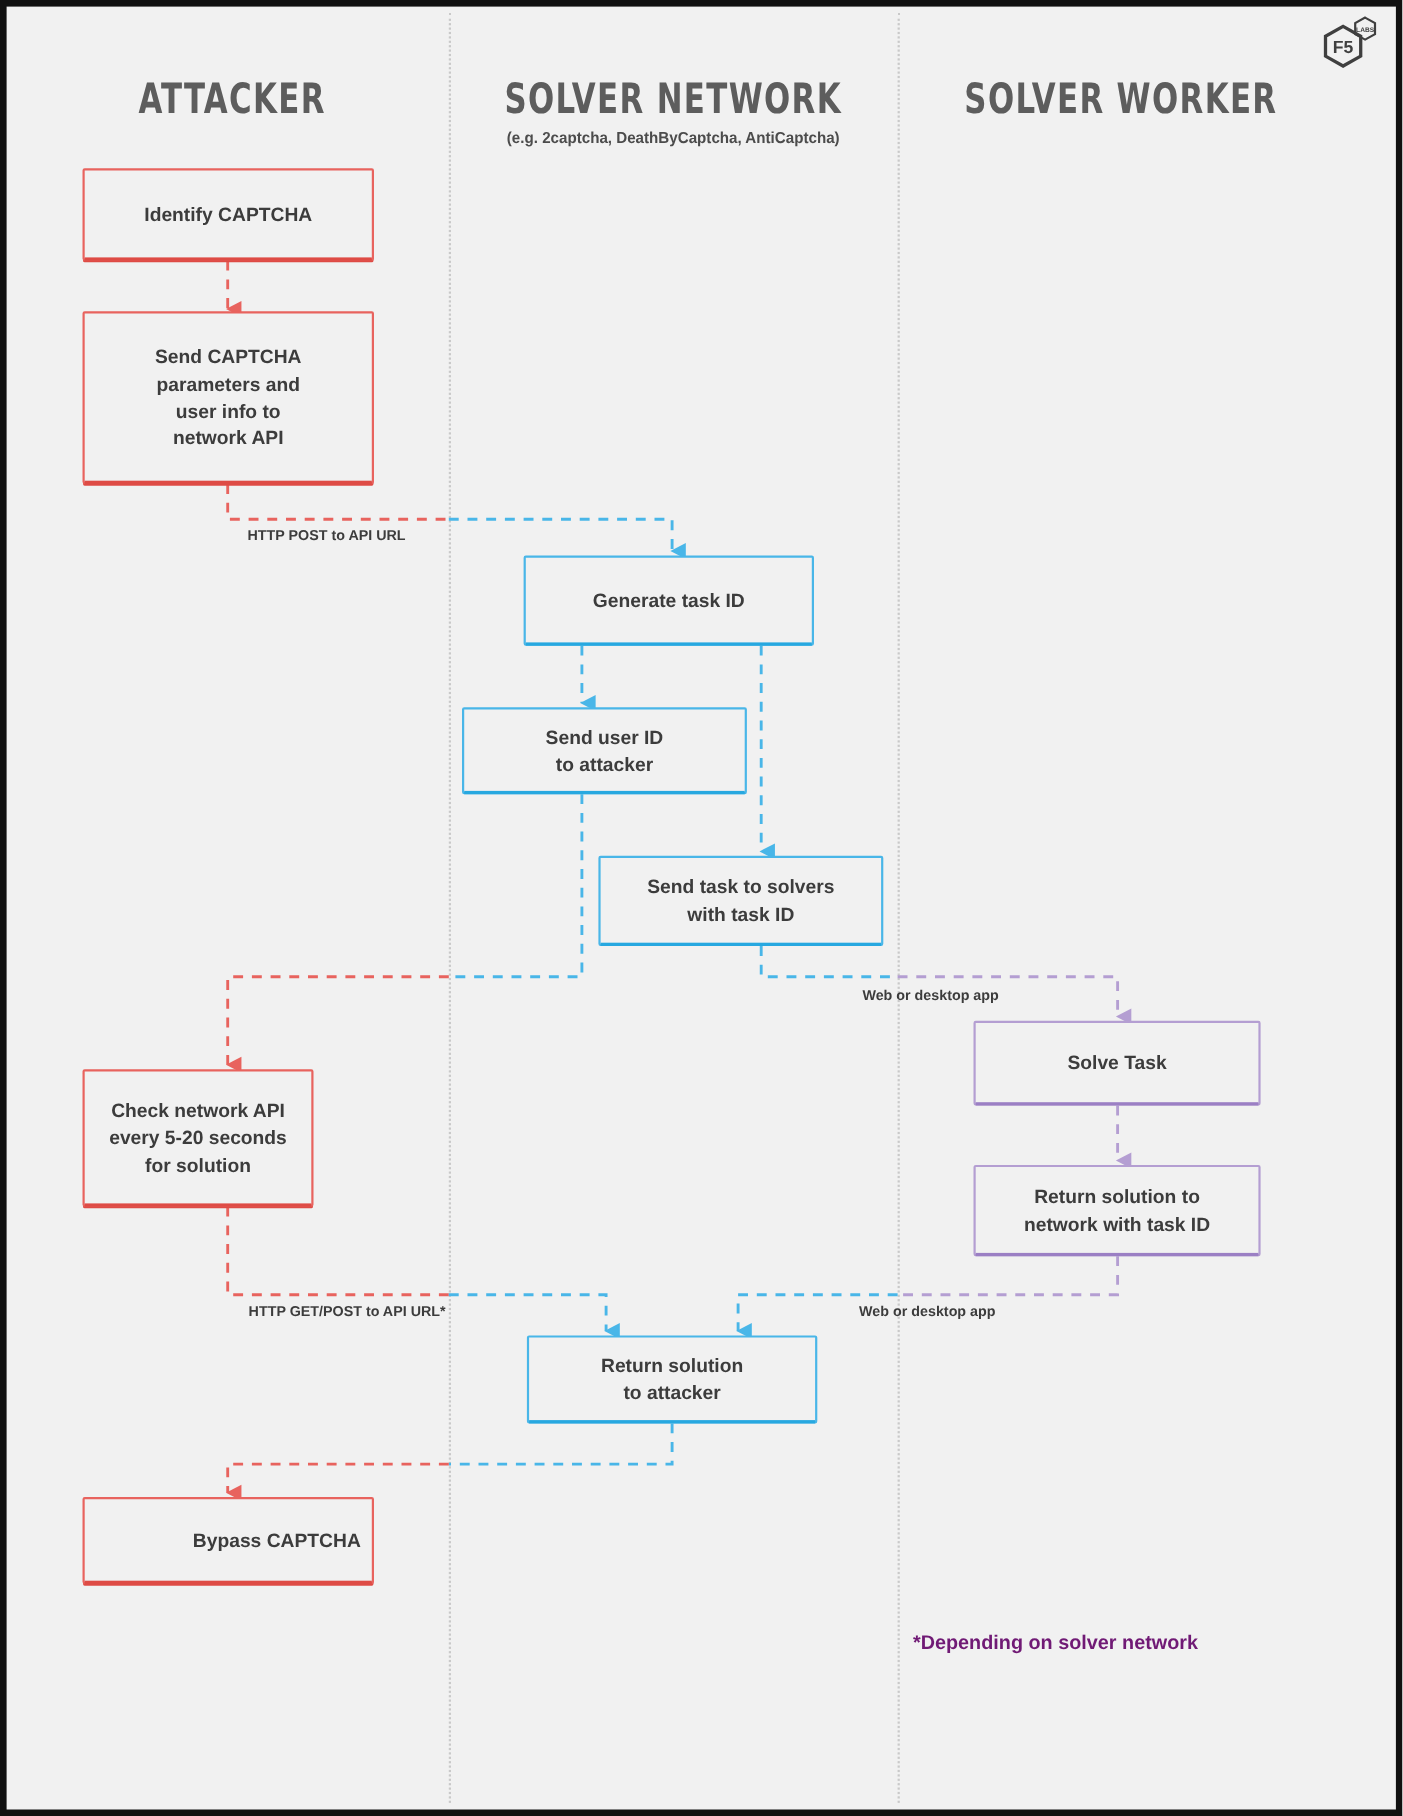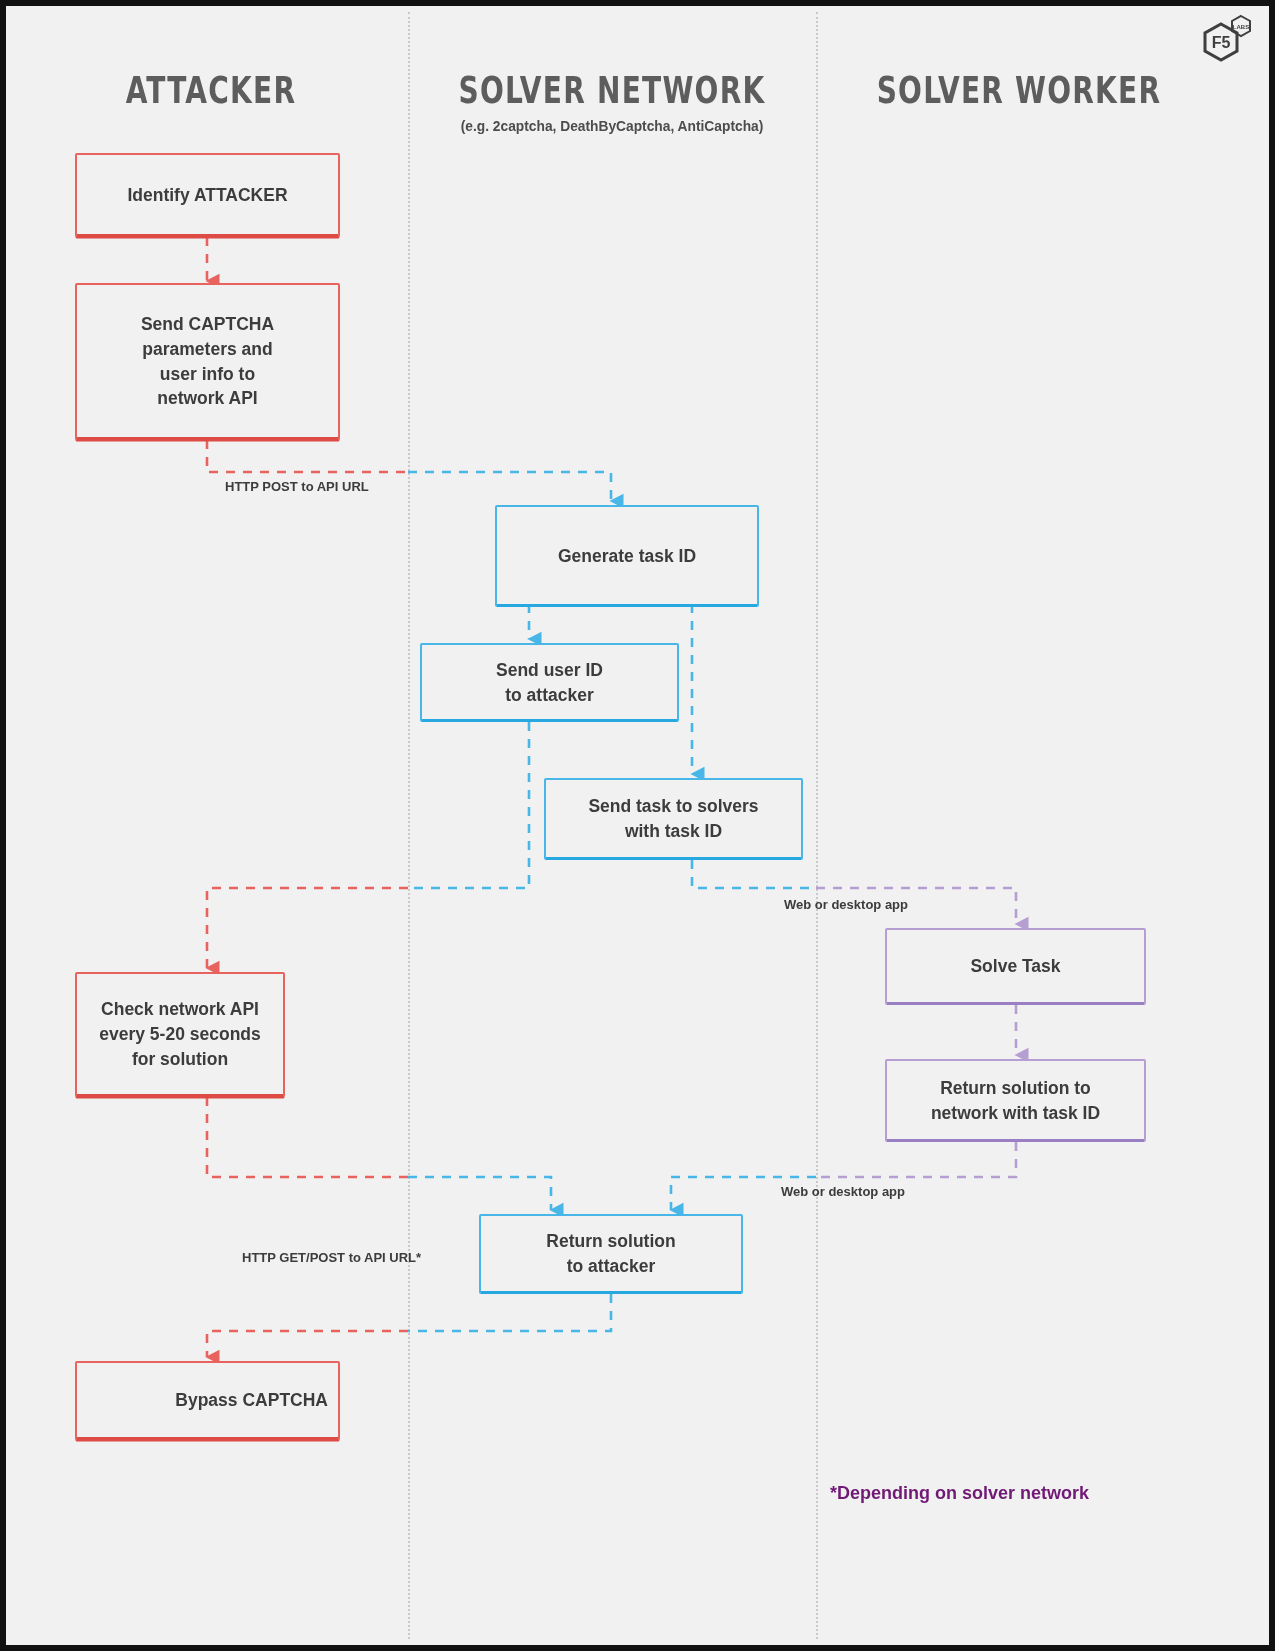--- a/index.html
+++ b/index.html
@@ -191,31 +191,31 @@
 
       <path d="M201,1091 L201,1171 L402,1171" stroke="#e8635e"></path>
       <path d="M402,1171 L545,1171 L545,1204" stroke="#49b6e8" marker-end="url(#ar-blue)"></path>
 
       <path d="M605,1288 L605,1325 L402,1325" stroke="#49b6e8"></path>
       <path d="M402,1325 L201,1325 L201,1351" stroke="#e8635e" marker-end="url(#ar-red)"></path>
     </g>
   </svg>
 
   <div class="node red" style="left:69px; top:147px; width:265px; height:84px;">
-    <span class="label">Identify ATTACKER</span>
+    <span class="label">Identify CAPTCHA</span>
   </div>
 
   <div class="node red" style="left:69px; top:277px; width:265px; height:157px;">
     <span class="label">Send CAPTCHA
 parameters and
 user info to
 network API</span>
   </div>
 
-  <div class="node blue" style="left:489px; top:499px; width:264px; height:102px;">
+  <div class="node blue" style="left:470px; top:499px; width:264px; height:82px;">
     <span class="label">Generate task ID</span>
   </div>
 
   <div class="node blue" style="left:414px; top:637px; width:259px; height:79px;">
     <span class="label">Send user ID
 to attacker</span>
   </div>
 
   <div class="node blue" style="left:538px; top:772px; width:259px; height:82px;">
     <span class="label">Send task to solvers
@@ -243,19 +243,19 @@
   </div>
 
   <div class="node red" style="left:69px; top:1355px; width:265px; height:79px;justify-content:flex-end;">
     <span class="label">Bypass CAPTCHA</span>
   </div>
 
   <div class="conn-label" style="left:219px; top:473px;">HTTP POST to API URL</div>
 
   <div class="conn-label" style="left:778px; top:891px;">Web or desktop app</div>
 
-  <div class="conn-label" style="left:220px; top:1244px;margin-left:16px;">HTTP GET/POST to API URL*</div>
+  <div class="conn-label" style="left:220px; top:1178px;">HTTP GET/POST to API URL*</div>
 
   <div class="conn-label" style="left:775px; top:1178px;">Web or desktop app</div>
 
   <div class="footnote" style="left:824px; top:1477px;">*Depending on solver network</div>
 
 </div>
 
 </body></html>

